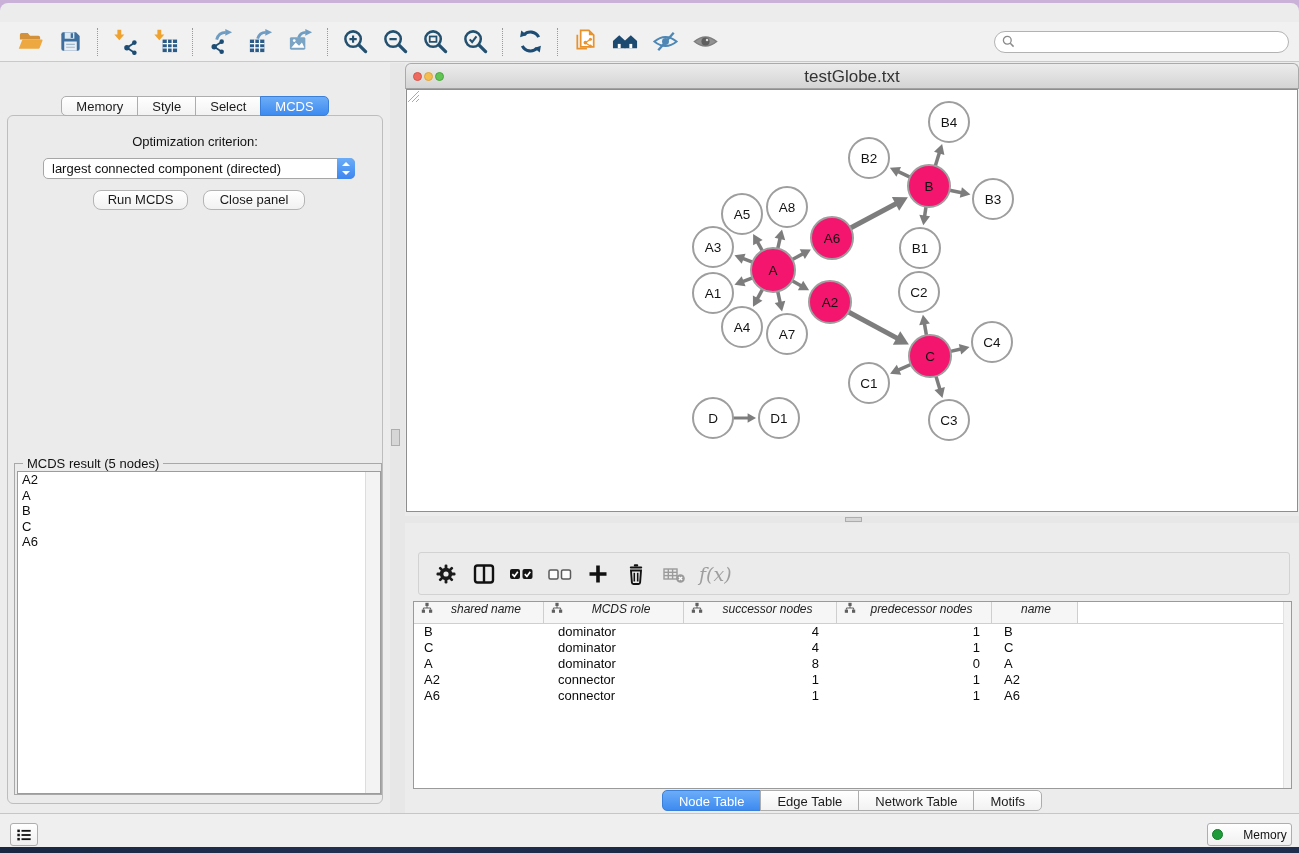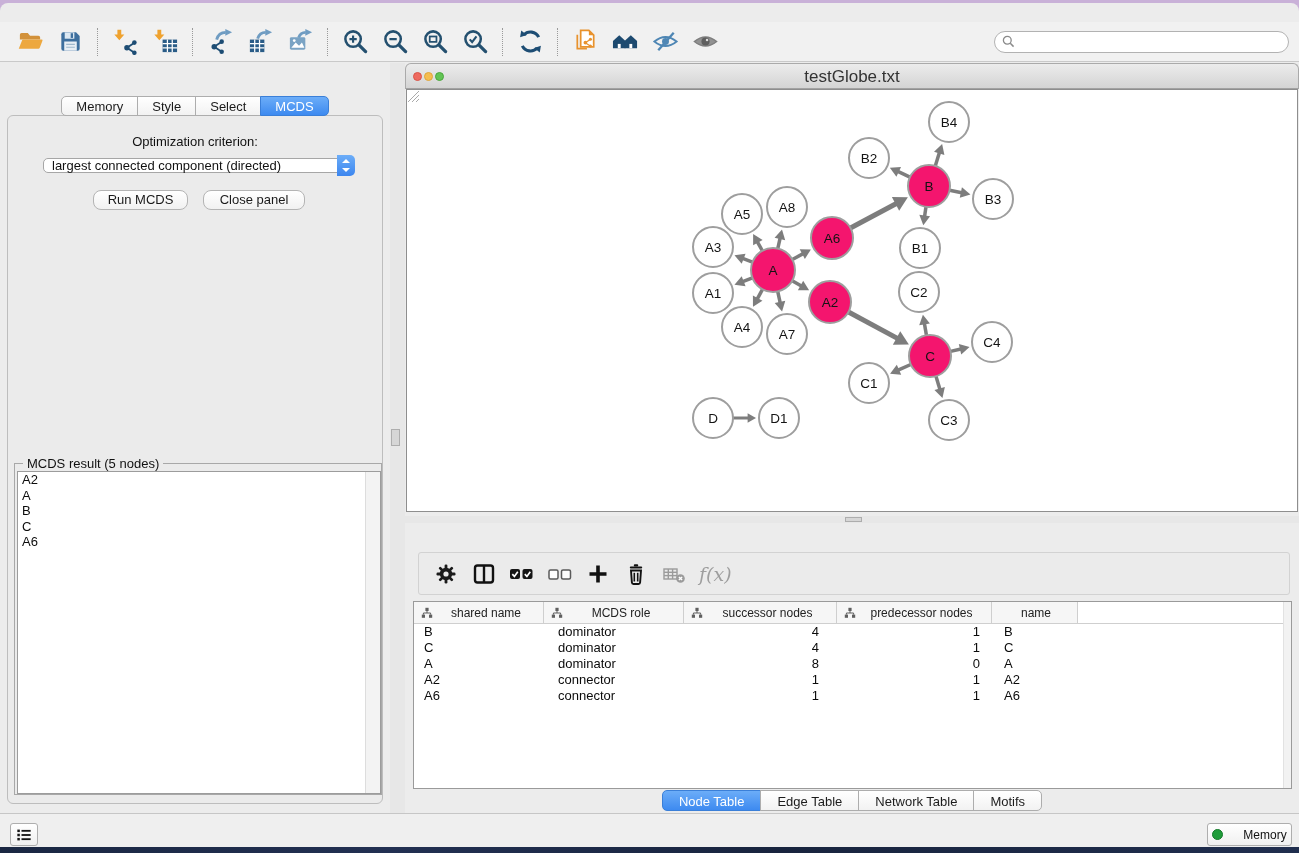--- a/index.html
+++ b/index.html
@@ -36,21 +36,21 @@
   .mini-ic { position:absolute; top:9px; width:11px; height:11px; }
   .cp-tabs { position:absolute; left:0; top:93px; width:390px; display:flex; justify-content:center; }
   .seg { height:20px; line-height:20px; font-size:13px; color:#1c1c1c; background:linear-gradient(#fff,#f2f2f2);
          border:1px solid #adadad; padding:0 14px; margin-left:-1px; }
   .seg:first-child{ border-radius:5px 0 0 5px; margin-left:0;}
   .seg:last-child{ border-radius:0 5px 5px 0;}
   .seg.active{ background:linear-gradient(#6cadf8,#3d8af0); color:#fff; border-color:#3a7fd8; }
   .cp-body { position:absolute; left:7px; top:112px; width:376px; height:689px;
              background:#ebebeb; border:1px solid #bdbdbd; border-radius:6px; }
   .opt-label { position:absolute; left:0; top:131px; width:390px; text-align:center; font-size:13px; color:#111; }
-  .dropdown { position:absolute; left:43px; top:155px; width:312px; height:15px; background:#fff;
+  .dropdown { position:absolute; left:43px; top:155px; width:312px; height:21px; background:#fff;
               border:1px solid #a6a6a6; border-radius:5px; font-size:13px; color:#111;
               display:flex; align-items:center; }
   .dropdown .dd-text{ padding-left:8px; flex:1; }
   .dd-step { width:18px; height:21px; margin-right:-1px; border-radius:0 5px 5px 0;
              background:linear-gradient(#6cadf8,#3c86ef); position:relative; }
   .dd-step i{ position:absolute; left:5px; width:0; height:0; border-left:4px solid transparent; border-right:4px solid transparent;}
   .dd-step .up{ top:4px; border-bottom:4px solid #fff;}
   .dd-step .dn{ bottom:4px; border-top:4px solid #fff;}
   .btn { position:absolute; height:20px; background:linear-gradient(#fff,#f1f1f1); border:1px solid #b4b4b4;
          border-radius:8px; font-size:13px; color:#1a1a1a; text-align:center; line-height:18px; }
@@ -79,21 +79,21 @@
   
   .tp-header { position:absolute; left:405px; top:520px; width:894px; height:28px; }
   .tp-toolbar { position:absolute; left:418px; top:549px; width:872px; height:43px; background:#ebebeb;
                 border:1px solid #d2d2d2; border-radius:3px; display:flex; align-items:center; padding-left:8px; }
   .tp-toolbar .tbtn{ width:38px; height:38px; }
   .tp-toolbar svg{ width:24px; height:24px; }
   .fx { font-family:"DejaVu Serif", serif; font-style:italic; font-size:19px; color:#9e9e9e; padding-left:6px; }
   .ntable { position:absolute; left:413px; top:598px; width:879px; height:188px; background:#fff; border:1px solid #9a9a9a; }
   .tgrid { display:grid; grid-template-columns:130px 140px 153px 155px 86px 1fr; }
   .thead { height:22px; background:#f6f6f6; border-bottom:1px solid #cfcfcf; }
-  .th { display:flex; align-items:center; font-size:12px; color:#222; border-right:1px solid #cfcfcf; padding:0 4px 0 7px; }
+  .th { display:flex; font-size:12px; color:#222; border-right:1px solid #cfcfcf; padding:0 4px 0 7px;font-style:italic; }
   .th:nth-child(6){ border-right:none; background:#fff; }
   .th svg{ width:12px; height:12px; flex:0 0 auto; }
   .th .thl{ flex:1; text-align:center; }
   .tr { height:16px; line-height:16px; font-size:13px; color:#0b0b0b; }
   .td1{ padding-left:10px; } .td2{ padding-left:14px; }
   .td3{ text-align:right; padding-right:18px; } .td4{ text-align:right; padding-right:12px; }
   .td5{ padding-left:12px; }
   .t-scroll { position:absolute; right:0; top:0; width:8px; height:100%; background:#f2f2f2; border-left:1px solid #e2e2e2; }
   .tp-tabs { position:absolute; left:405px; top:787px; width:894px; display:flex; justify-content:center; }
   .tp-tabs .seg{ height:21px; line-height:21px; padding:0 16px; }

